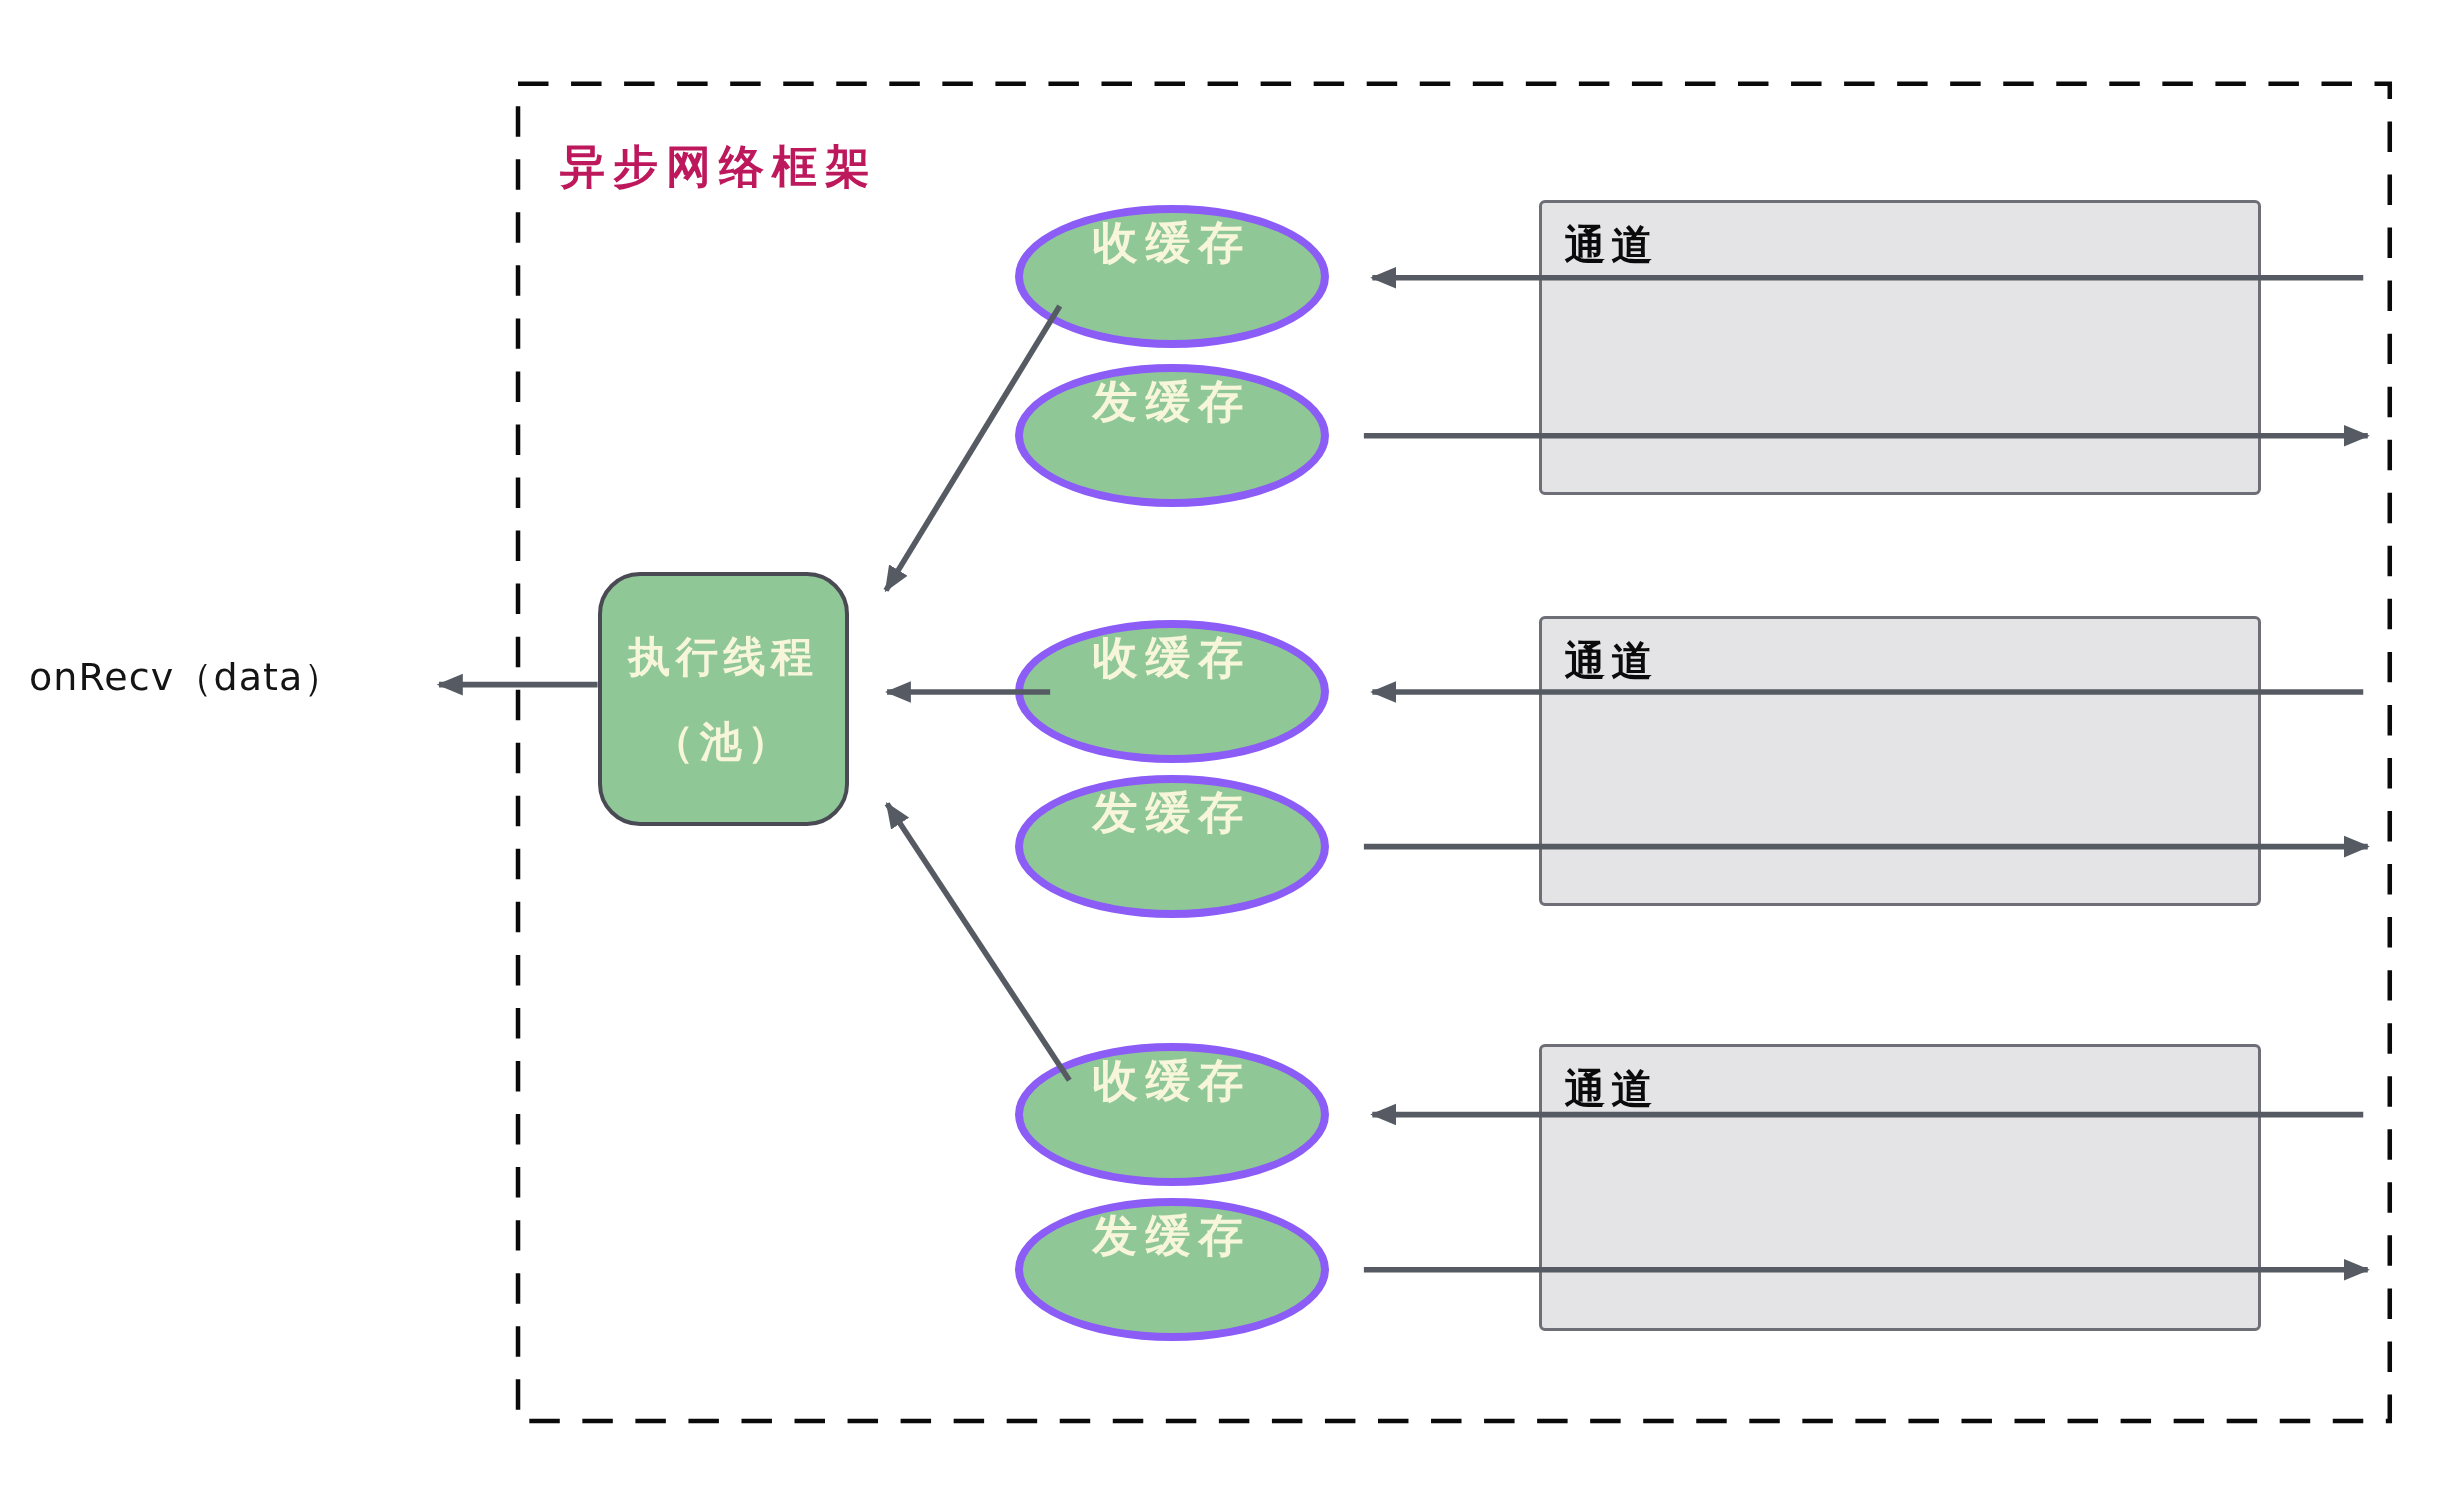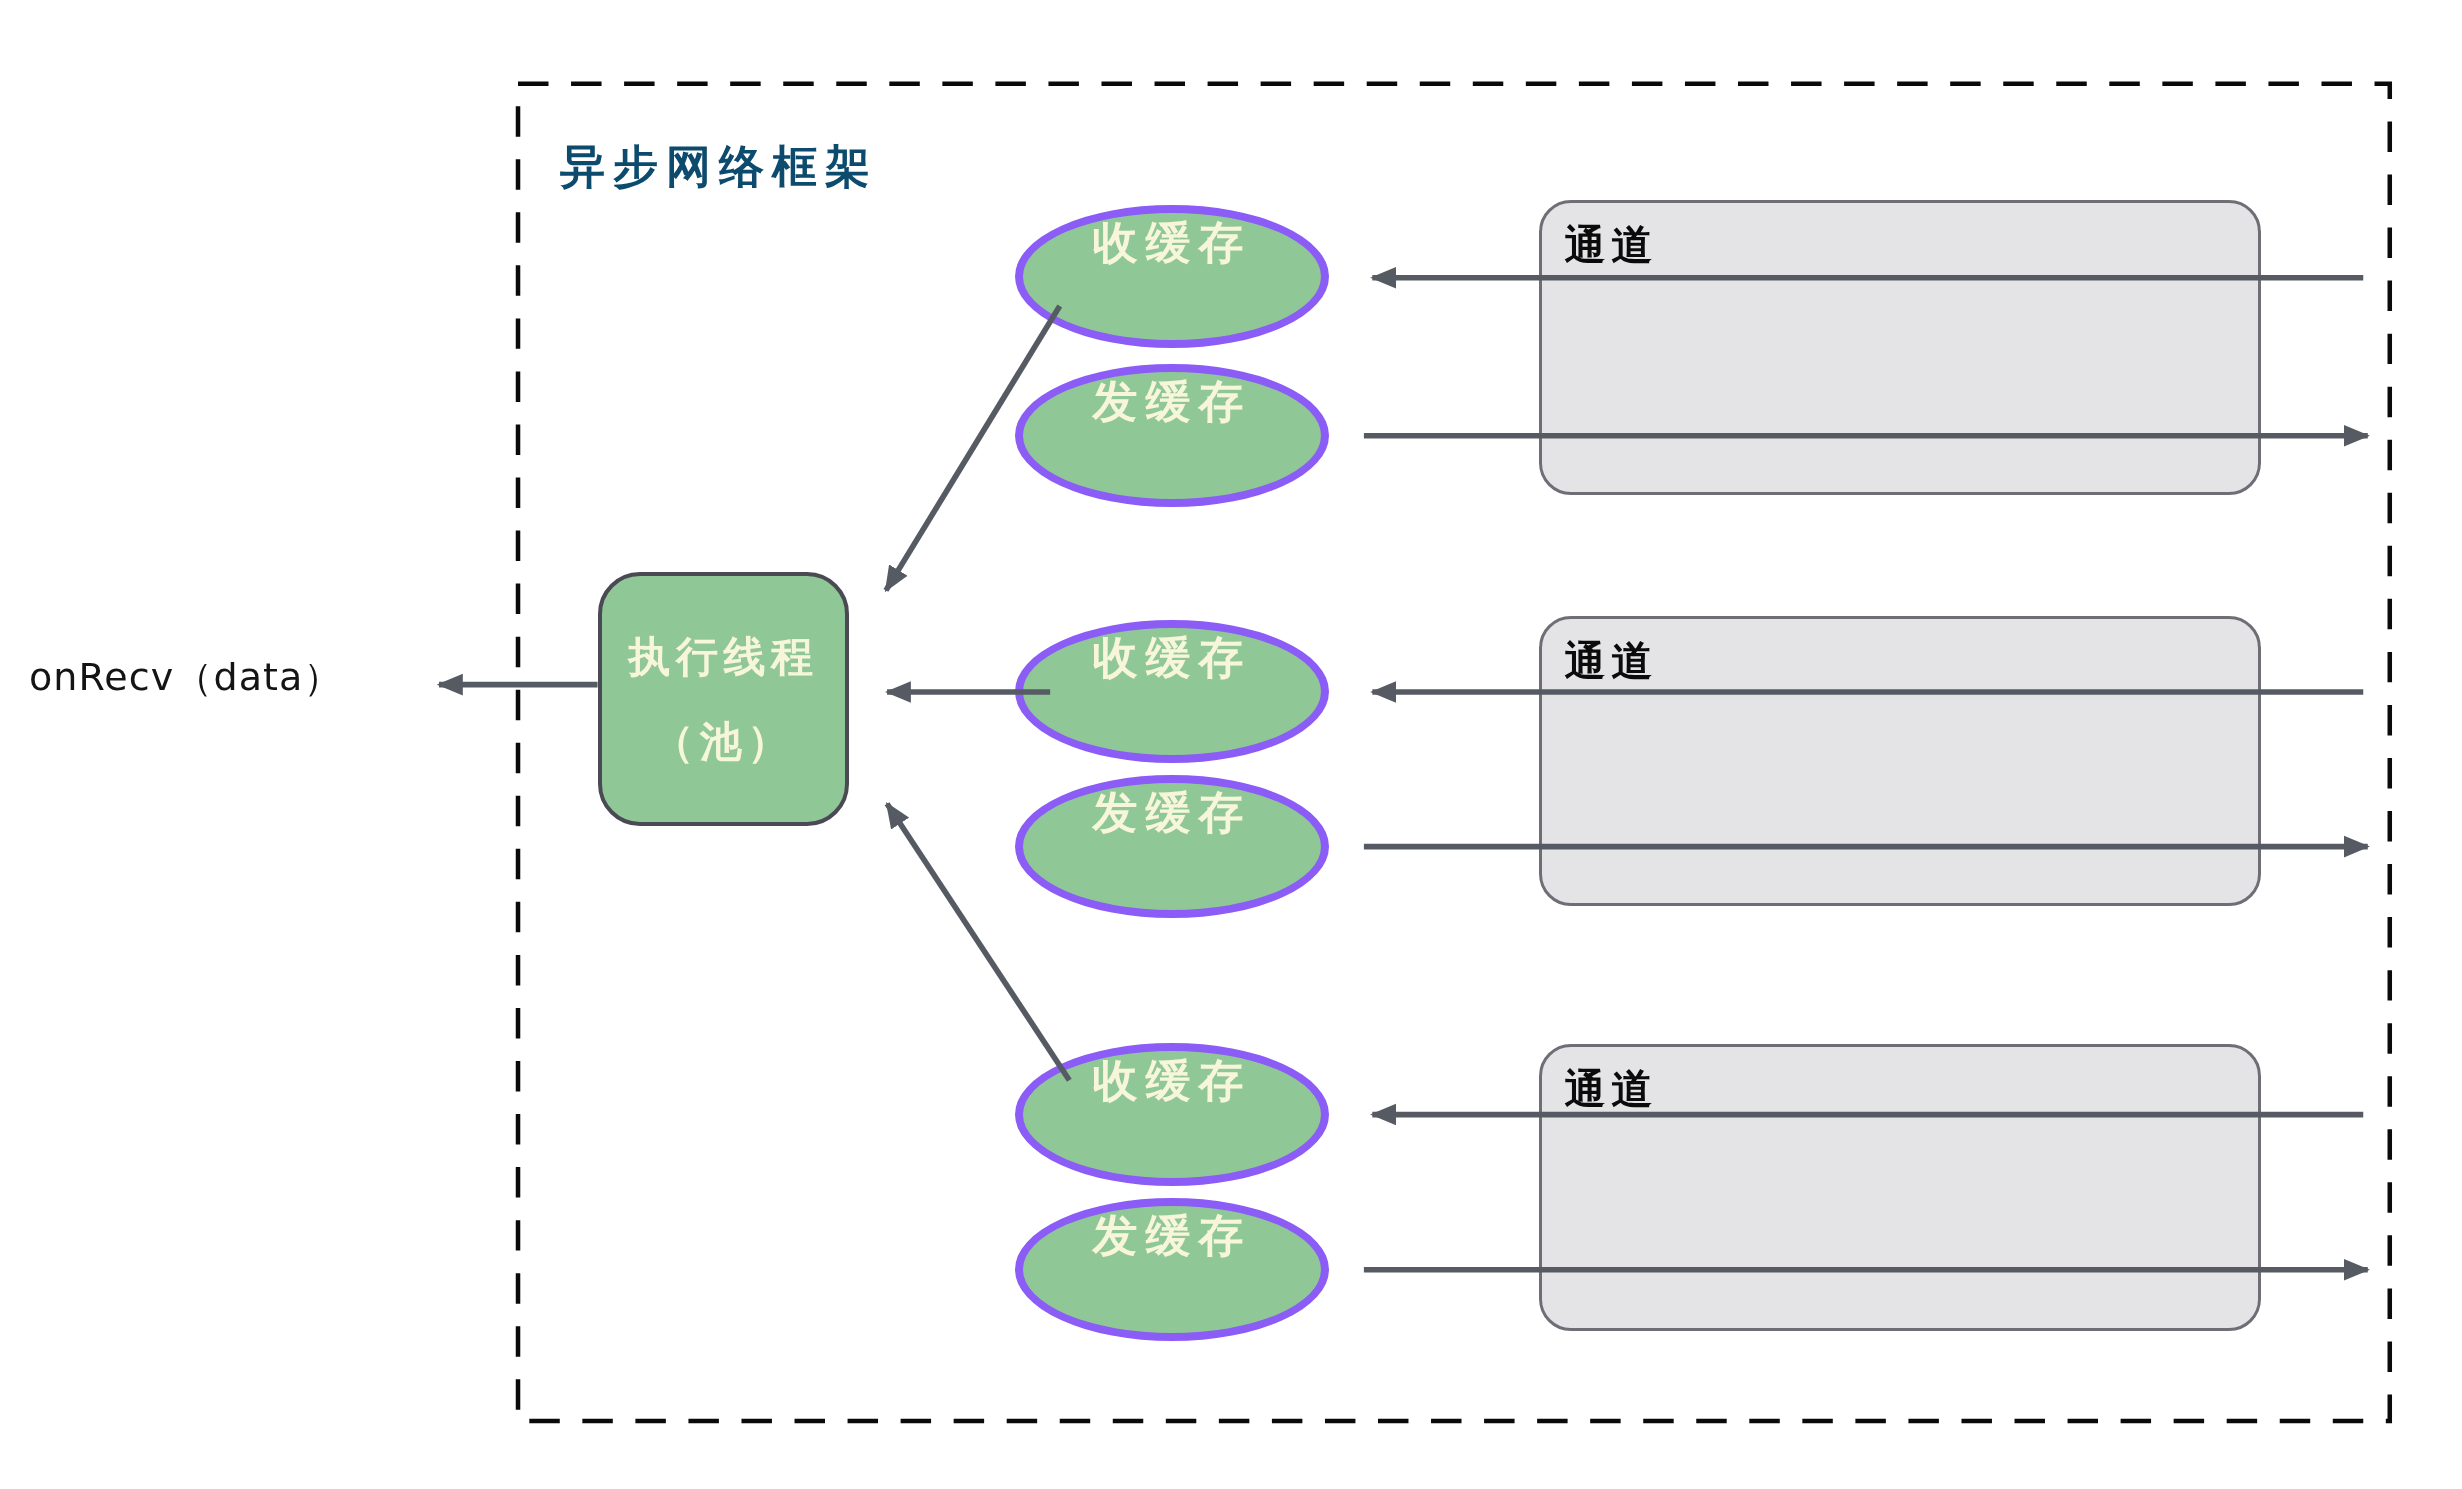--- a/index.html
+++ b/index.html
@@ -16,21 +16,21 @@
     left: 0; top: 0;
     width: 2462px; height: 1490px;
     pointer-events: none;
   }
   .frame-title {
     position: absolute;
     left: 560px; top: 137px;
     font-size: 45px;
     font-weight: 700;
     letter-spacing: 8px;
-    color: #0c4a6e;
+    color: #be185d;
     white-space: nowrap;
   }
   .callback-label {
     position: absolute;
     left: 29px; top: 652px;
     font-size: 38px;
     font-weight: 500;
     color: #141414;
     letter-spacing: 1.1px;
     white-space: nowrap;
@@ -80,21 +80,21 @@
   .e-recv2 { top: 620px; }
   .e-send2 { top: 775px; }
   .e-recv3 { top: 1043px; }
   .e-send3 { top: 1198px; }
   .channel-box {
     position: absolute;
     left: 1539px;
     width: 722px;
     background: #E4E4E7;
     border: 3.4px solid #6E6E76;
-    border-radius: 32px;
+    border-radius: 6px;
     box-sizing: border-box;
   }
   .c1 { top: 200px; height: 295px; }
   .c2 { top: 616px; height: 290px; }
   .c3 { top: 1044px; height: 287px; }
   .channel-label {
     position: absolute;
     left: 22.6px; top: 14.7px;
     font-size: 41px;
     font-weight: 700;

